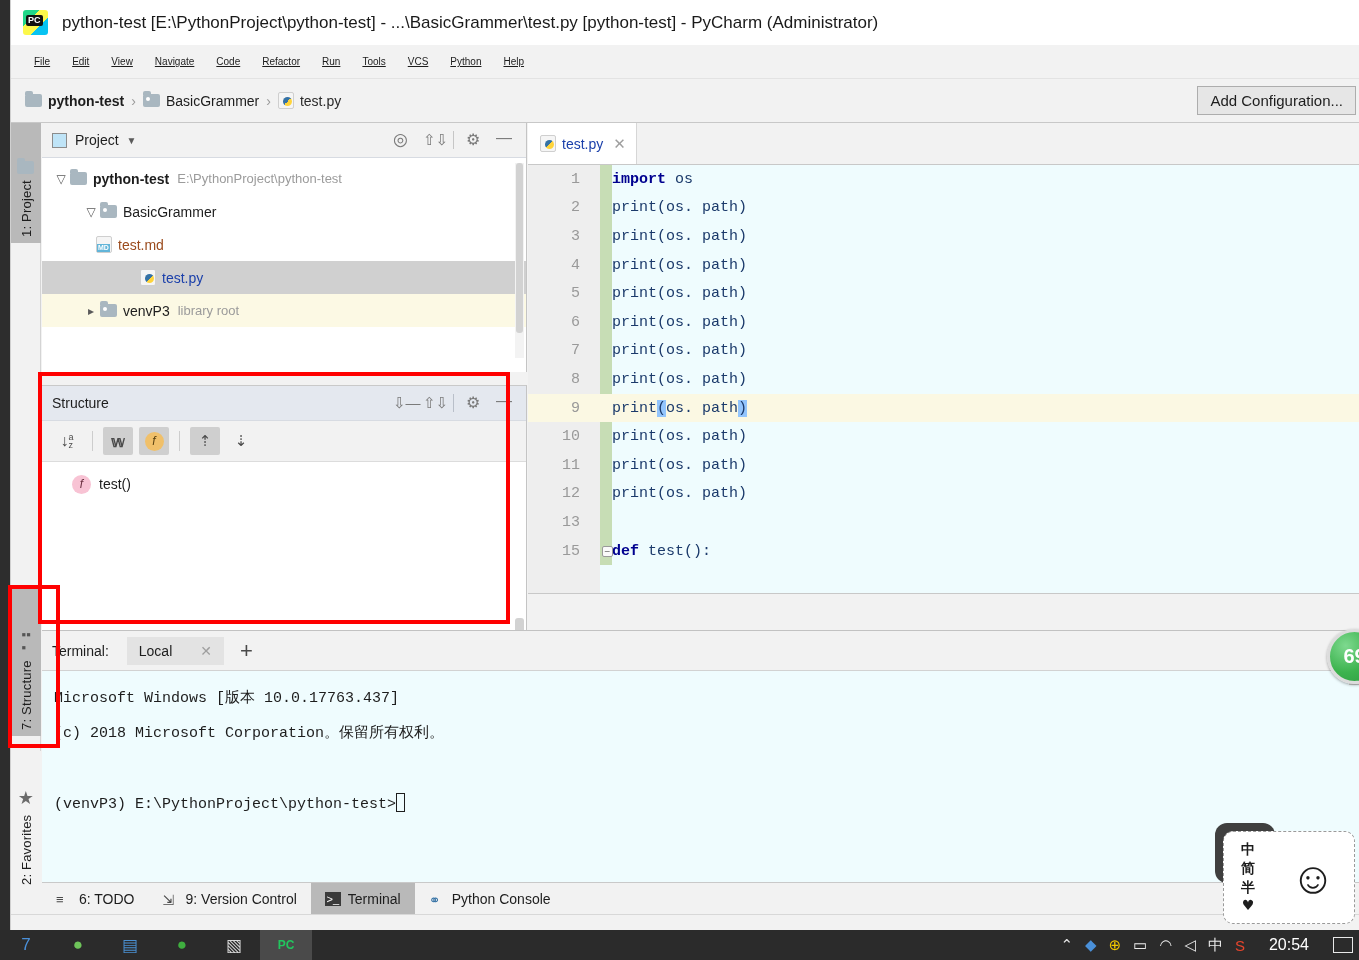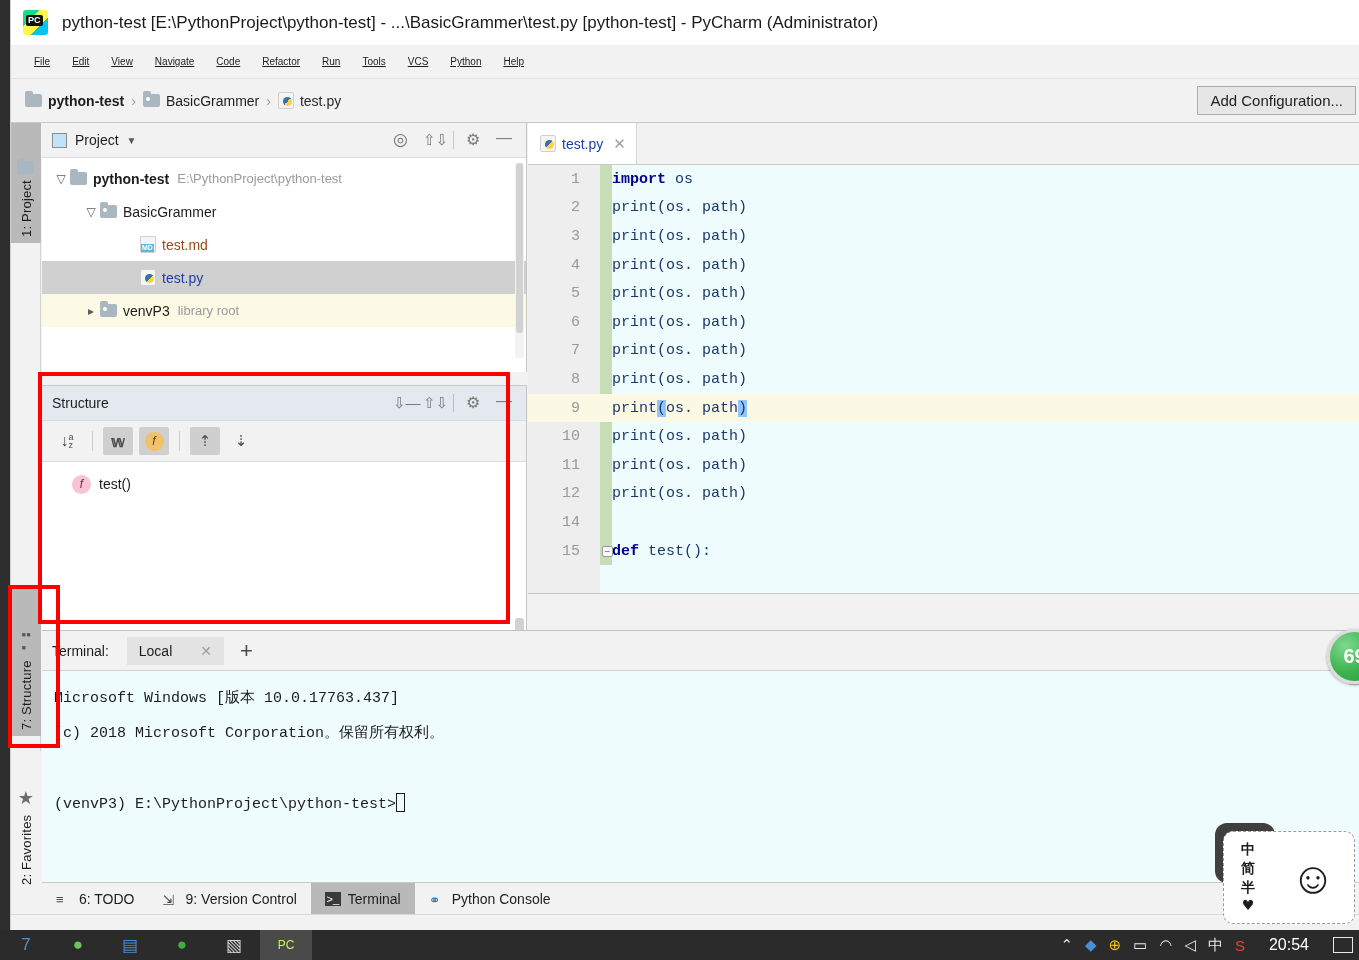--- a/index.html
+++ b/index.html
@@ -428,21 +428,21 @@
           <span class="twisty">▽</span>
           <span class="folder-ico"></span>
           <span class="tree-label bold">python-test</span>
           <span class="tree-sub">E:\PythonProject\python-test</span>
         </div>
         <div class="tree-row" style="padding-left:40px;">
           <span class="twisty">▽</span>
           <span class="folder-ico dot"></span>
           <span class="tree-label">BasicGrammer</span>
         </div>
-        <div class="tree-row" style="padding-left:98px;">
+        <div class="tree-row" style="padding-left:54px;">
           <span class="md-ico"></span>
           <span class="tree-label md">test.md</span>
         </div>
         <div class="tree-row sel" style="padding-left:98px;">
           <span class="py-ico"></span>
           <span class="tree-label py">test.py</span>
         </div>
         <div class="tree-row hl" style="padding-left:40px;">
           <span class="twisty">▸</span>
           <span class="folder-ico dot"></span>
@@ -546,21 +546,21 @@
           </div>
           <div class="crow">
             <span class="lnum">11</span>
             <span class="code">print(os. path)</span>
           </div>
           <div class="crow">
             <span class="lnum">12</span>
             <span class="code">print(os. path)</span>
           </div>
           <div class="crow">
-            <span class="lnum">14</span>
+            <span class="lnum">13</span>
             <span class="code"></span>
           </div>
           <div class="crow">
             <span class="lnum">15</span>
             <span class="fold" style="top:9px;">−</span>
             <span class="code"><b class="kw">def</b><span> test():</span></span>
           </div>
         </div>
         <div class="editor-bottom-pad"></div>
       </div>
@@ -624,21 +624,21 @@
 
   <div class="redrect" style="left:38px; top:372px; width:472px; height:252px;"></div>
   <div class="redrect" style="left:8px; top:585px; width:52px; height:163px;"></div>
 
   <div class="taskbar">
     <div class="tb-icon" style="color:#4a90d9;">7</div>
     <div class="tb-icon" style="color:#6ec45a;">●</div>
     <div class="tb-icon" style="color:#4a8fd0;">▤</div>
     <div class="tb-icon" style="color:#3fae3f;">●</div>
     <div class="tb-icon" style="color:#d8d8d8;">▧</div>
-    <div class="tb-icon active" style="color:#bef264;font-size:12px;font-weight:normal;">PC</div>
+    <div class="tb-icon active" style="color:#22c55e;font-size:12px;font-weight:bold;">PC</div>
 
     <div class="tray">
       <span class="tray-ico">⌃</span>
       <span class="tray-ico" style="color:#4a90d9;">◆</span>
       <span class="tray-ico" style="color:#f0c800;">⊕</span>
       <span class="tray-ico">▭</span>
       <span class="tray-ico">◠</span>
       <span class="tray-ico">◁</span>
       <span class="tray-ico">中</span>
       <span class="tray-ico" style="color:#e8452c;">S</span>

